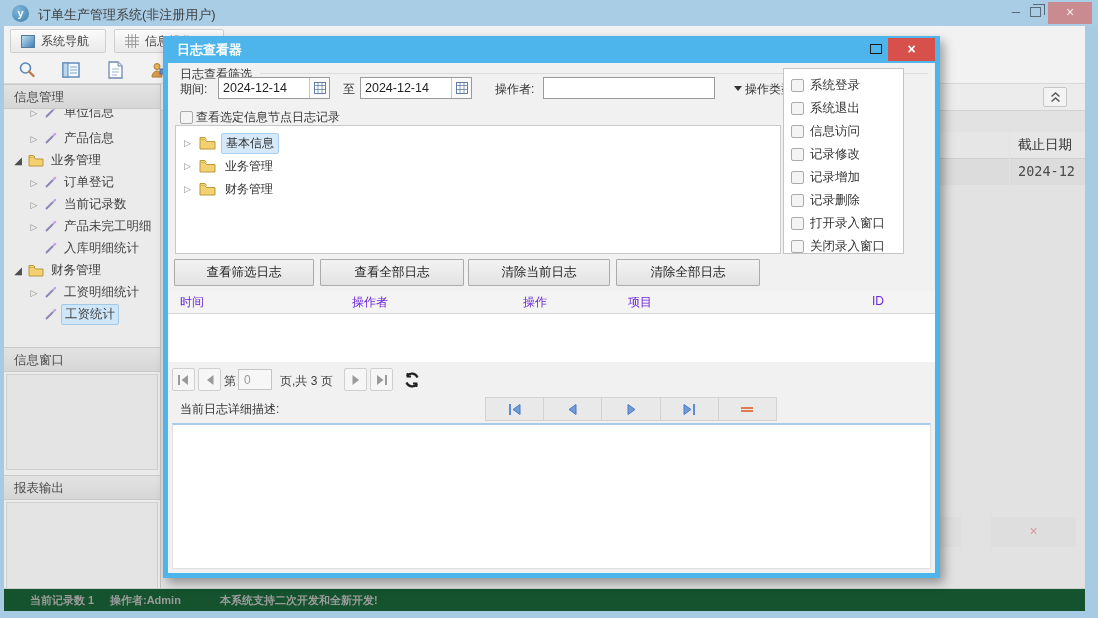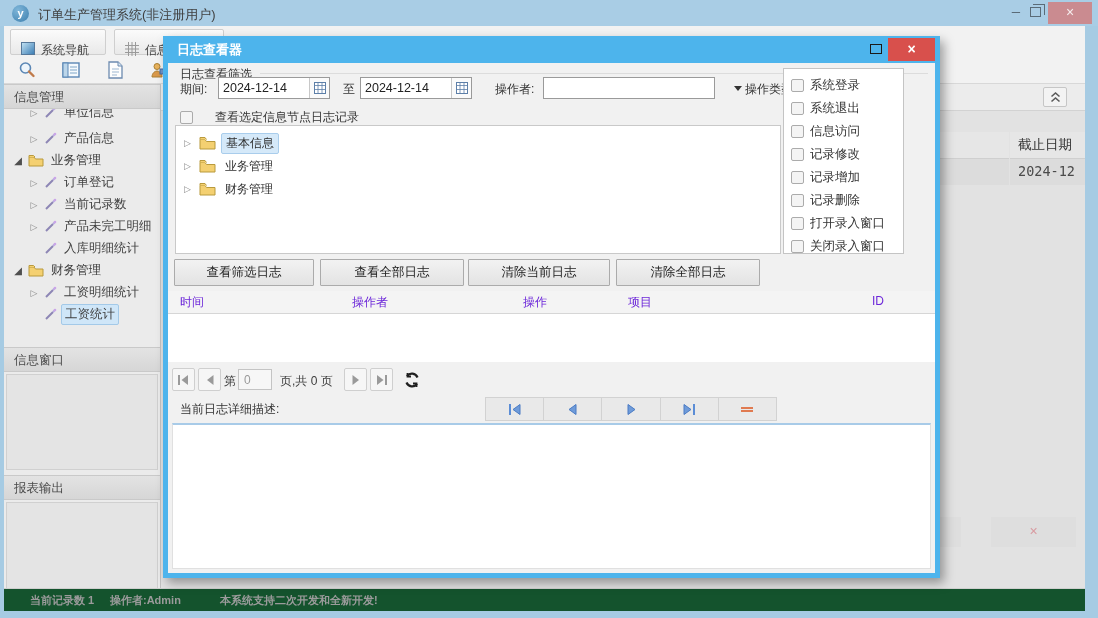--- a/index.html
+++ b/index.html
@@ -21,22 +21,22 @@
                  border:1px solid #5a6b77; border-left:none; border-bottom:none; }
   .win-close { position:absolute; left:1048px; top:2px; width:44px; height:22px; background:#ca8b90;
                color:#f6eded; text-align:center; line-height:21px; font-size:14px; }
 
   .win-body { position:absolute; left:4px; top:26px; width:1081px; height:585px; background:#f0f0f0; }
 
   
   .toolbar { position:absolute; left:0; top:0; width:1081px; height:58px; background:#f2f2f2;
              border-bottom:1px solid #d8d8d8; }
   .tb-tab { position:absolute; top:3px; height:24px; background:linear-gradient(#fbfbfb,#e9e9e9);
-            border:1px solid #cfcfcf; border-radius:2px; display:flex; 
-            padding:12px 10px; gap:6px; color:#444; }
+            border:1px solid #cfcfcf; border-radius:2px; display:flex; align-items:center;
+            padding:0 10px; gap:6px; color:#444; }
   .tb-tab1 { left:6px; width:96px; }
   .tb-tab2 { left:110px; width:110px; }
   .navsq { width:14px; height:13px; background:linear-gradient(135deg,#bfe0f2,#3e7fb5);
            border:1px solid #56789a; }
   .tb-iconbtn { position:absolute; top:31px; width:30px; height:26px; border-radius:2px;
                 display:flex; align-items:center; justify-content:center; }
   .tb-partial { position:absolute; top:30px; height:24px; background:#fbfbfb; border:1px solid #d4d4d4; border-radius:2px; }
 
   
   .sidebar { position:absolute; left:0; top:58px; width:157px; height:504px; background:#ebebeb;
@@ -97,21 +97,21 @@
   .combo input { flex:1; border:none; outline:none; padding:0 4px; background:transparent; }
   .combo .drop { flex:0 0 18px; display:flex; align-items:center; justify-content:center; }
   .tri-down { width:0; height:0; border-left:4px solid transparent; border-right:4px solid transparent;
               border-top:5px solid #333; }
 
   .optypes { position:absolute; left:615px; top:5px; width:121px; height:186px; background:#fff;
              border:1px solid #c4c4c4; overflow:hidden; padding:5px 0 0 7px; }
   .optype { height:23px; display:flex; align-items:center; gap:6px; color:#333; font-size:12.5px; }
   .cb { width:13px; height:13px; background:#f4f4f4; border:1px solid #ababab; border-radius:2px; flex:0 0 13px; }
 
-  .nodechk { position:absolute; left:12px; top:46px; display:flex; align-items:center; gap:22px; color:#333;text-align:center; }
+  .nodechk { position:absolute; left:12px; top:46px; display:flex; align-items:center; gap:3px; color:#333;text-align:center; }
 
   .dlg-tree { position:absolute; left:7px; top:62px; width:606px; height:129px; background:#fff;
               border:1px solid #c9c9c9; }
   .dlg-treerow { position:absolute; left:8px; height:22px; display:flex; align-items:center; gap:5px; }
   .dlg-treerow .arrow { color:#8a8a8a; font-size:9px; width:10px; }
   .dlg-treerow .lbl { color:#2f2f2f; padding:1px 4px; }
   .dlg-treerow .lbl.sel { background:#d5e9f9; border:1px solid #a9cdec; border-radius:2px; }
 
   .act-btn { position:absolute; top:196px; height:27px; background:linear-gradient(#f2f2f2,#e3e3e3);
              border:1px solid #ababab; border-radius:1px; color:#222; font-size:12.5px;
@@ -495,21 +495,21 @@
       </div>
       <div class="pg-btn" style="left:30px;">
         <span>
             <svg width="8" height="10" viewBox="0 0 8 10">
               <path d="M7.5 0L1 5l6.5 5z" fill="#9a9a9a"></path>
             </svg>
           </span>
       </div>
       <span class="pg-text" style="left:56px;">第</span>
       <input class="pg-input" value="0" style="">
-      <span class="pg-text" style="left:112px;">页,共 0 页</span>
+      <span class="pg-text" style="left:112px;">页,共 3 页</span>
       <div class="pg-btn" style="left:176px;">
         <span>
             <svg width="8" height="10" viewBox="0 0 8 10">
               <path d="M0.5 0L7 5l-6.5 5z" fill="#9a9a9a"></path>
             </svg>
           </span>
       </div>
       <div class="pg-btn" style="left:202px;">
         <span>
             <svg width="11" height="10" viewBox="0 0 11 10">

